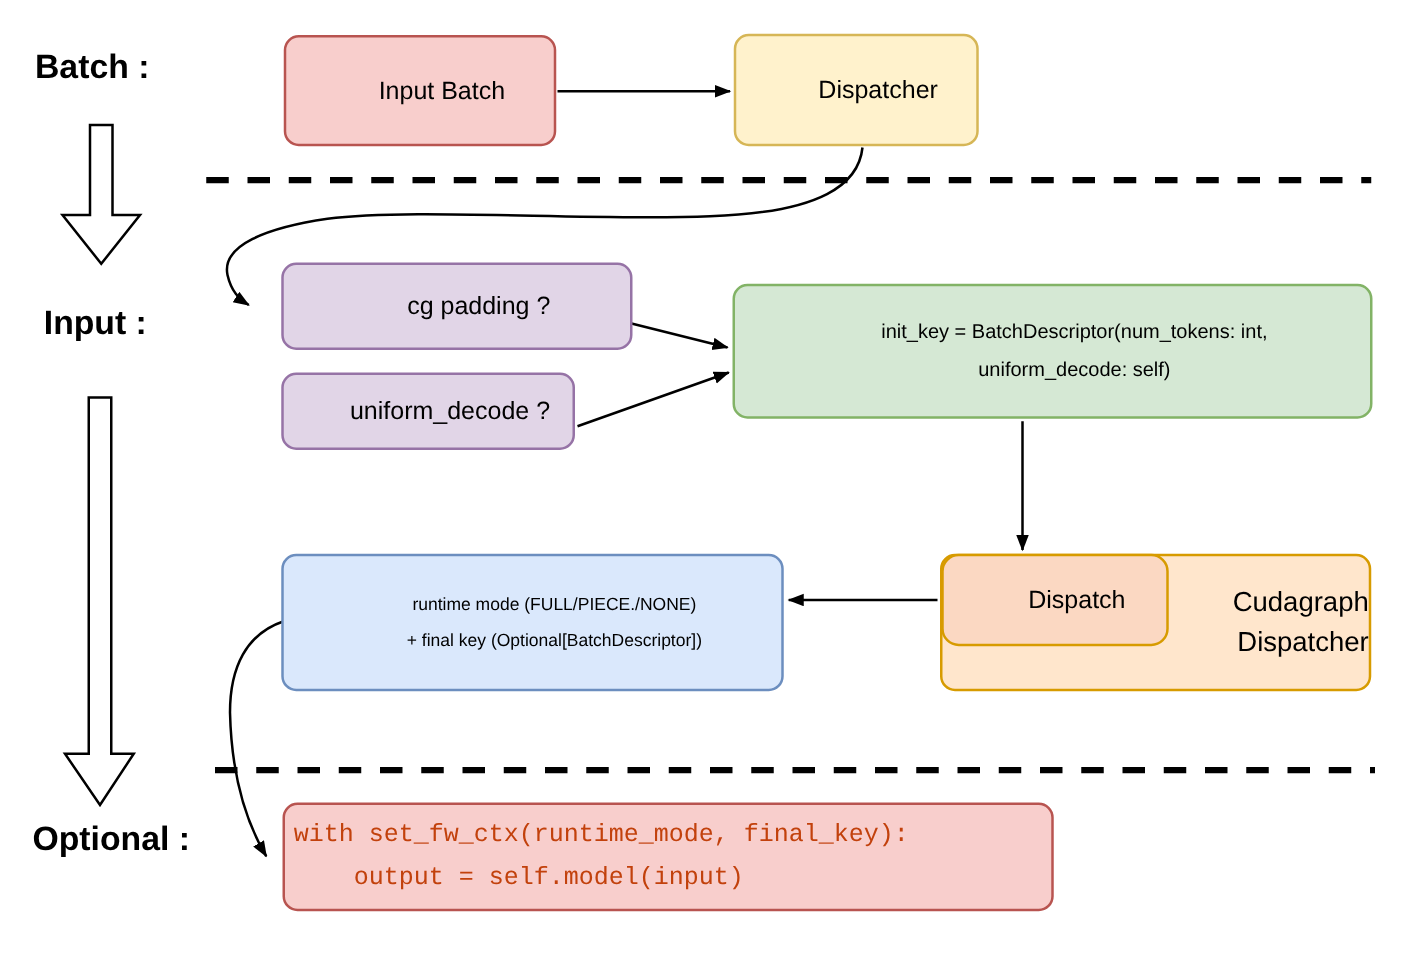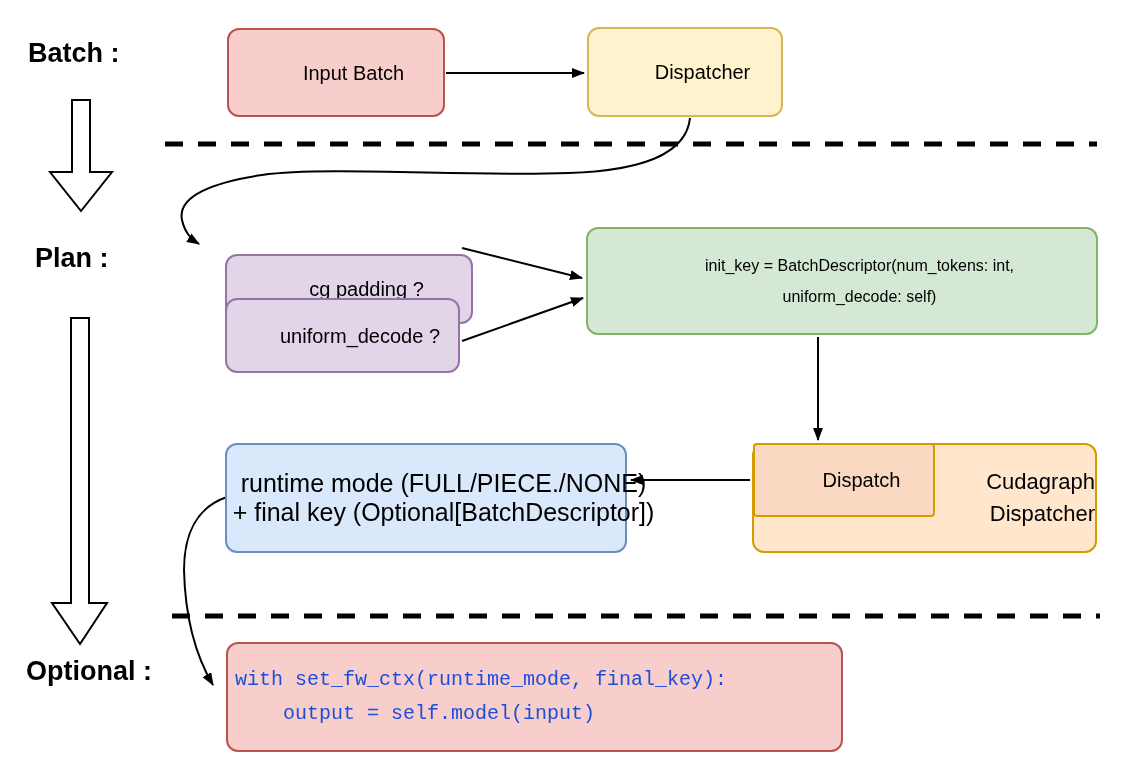--- a/index.html
+++ b/index.html
@@ -26,21 +26,21 @@
     display:flex;
     flex-direction:column;
     align-items:center;
     justify-content:center;
     text-align:center;
     color:#000;
     padding-left:35px;
   }
   .node .ln{white-space:nowrap;}
   .fs20{font-size:20px;line-height:28px;}
-  .fs19{font-size:25px;line-height:29px;text-align:right;}
+  .fs19{font-size:14px;line-height:29px;text-align:right;}
   .green-text{font-size:16px;line-height:31px;}
   .cud-text{font-size:22px;line-height:32px;}
   .code-box{
     align-items:flex-start;
     text-align:left;
     font-family:"Liberation Mono", monospace;
     font-size:20px;
     line-height:34px;
     padding-left:7px;
   }
@@ -74,58 +74,58 @@
     <line x1="446" y1="73" x2="584" y2="73" stroke="#000" stroke-width="2" marker-end="url(#ah)"></line>
     <path d="M 690 118 C 687 147, 658 170, 568 173 C 470 177, 330 166, 262 175 C 214 182, 177 196, 182 220 C 185 233, 191 239, 199 244" fill="none" stroke="#000" stroke-width="2" marker-end="url(#ah)"></path>
     <line x1="462" y1="248" x2="582" y2="278" stroke="#000" stroke-width="2" marker-end="url(#ah)"></line>
     <line x1="462" y1="341" x2="583" y2="298" stroke="#000" stroke-width="2" marker-end="url(#ah)"></line>
     <line x1="818" y1="337" x2="818" y2="440" stroke="#000" stroke-width="2" marker-end="url(#ah)"></line>
     <line x1="750" y1="480" x2="631" y2="480" stroke="#000" stroke-width="2" marker-end="url(#ah)"></line>
     <path d="M 227 497 C 197 507, 184 534, 184 570 C 185 612, 194 653, 213 685" fill="none" stroke="#000" stroke-width="2" marker-end="url(#ah)"></path>
   </svg>
 
   <div class="section-label" style="left:28px;top:38px;">Batch :</div>
-  <div class="section-label" style="left:35px;top:243px;">Plan :</div>
+  <div class="section-label" style="left:35px;top:243px;">Input :</div>
   <div class="section-label" style="left:26px;top:656px;">Optional :</div>
 
   <div class="node fs20" style="left: 227px; top: 28px; width: 218px; height: 89px; background: rgb(248, 206, 204); border-color: rgb(184, 84, 80);">
     <span class="ln">Input Batch</span>
   </div>
 
   <div class="node fs20" style="left: 587px; top: 27px; width: 196px; height: 90px; background: rgb(255, 242, 204); border-color: rgb(214, 182, 86);">
     <span class="ln">Dispatcher</span>
   </div>
 
-  <div class="node fs20" style="left: 225px; top: 210px; width: 248px; height: 70px; background: rgb(225, 213, 231); border-color: rgb(150, 115, 166); margin-top: 44px;">
+  <div class="node fs20" style="left: 225px; top: 210px; width: 281px; height: 70px; background: rgb(225, 213, 231); border-color: rgb(150, 115, 166);">
     <span class="ln">cg padding ?</span>
   </div>
 
-  <div class="node fs20" style="left: 225px; top: 298px; width: 235px; height: 75px; background: rgb(225, 213, 231); border-color: rgb(150, 115, 166);">
+  <div class="node fs20" style="left: 225px; top: 298px; width: 235px; height: 62px; background: rgb(225, 213, 231); border-color: rgb(150, 115, 166);">
     <span class="ln">uniform_decode ?</span>
   </div>
 
   <div class="node green-text" style="left: 586px; top: 227px; width: 512px; height: 108px; background: rgb(213, 232, 212); border-color: rgb(130, 179, 102);">
     <span class="ln">init_key = BatchDescriptor(num_tokens: int,</span>
     <span class="ln">uniform_decode: self)</span>
   </div>
 
   <div class="node" style="left: 752px; top: 443px; width: 345px; height: 110px; background: rgb(255, 230, 204); border-color: rgb(215, 155, 0);">
     <div class="cud-label cud-text">
       <span class="ln">Cudagraph</span>
       <span class="ln">Dispatcher</span>
     </div>
   </div>
 
-  <div class="node fs20" style="left: 753px; top: 443px; width: 182px; height: 74px; border-radius: 4px; background: rgb(251, 216, 194); border-color: rgb(215, 155, 0);">
+  <div class="node fs20" style="left: 753px; top: 443px; width: 182px; height: 74px; border-radius: 14px; background: rgb(251, 216, 194); border-color: rgb(215, 155, 0);">
     <span class="ln">Dispatch</span>
   </div>
 
   <div class="node fs19" style="left: 225px; top: 443px; width: 402px; height: 110px; background: rgb(218, 232, 252); border-color: rgb(108, 142, 191);">
     <span class="ln">runtime mode (FULL/PIECE./NONE)</span>
     <span class="ln">+ final key (Optional[BatchDescriptor])</span>
   </div>
 
-  <div class="node code-box" style="left: 226px; top: 642px; width: 617px; height: 110px; background: rgb(248, 206, 204); border-color: rgb(184, 84, 80); color: #1d4ed8;">
+  <div class="node code-box" style="left: 226px; top: 642px; width: 617px; height: 87px; background: rgb(248, 206, 204); border-color: rgb(184, 84, 80); color: #c2410c;">
     <span class="ln">with set_fw_ctx(runtime_mode, final_key):</span>
     <span class="ln">    output = self.model(input)</span>
   </div>
 
 </div>
 
 </body></html>

